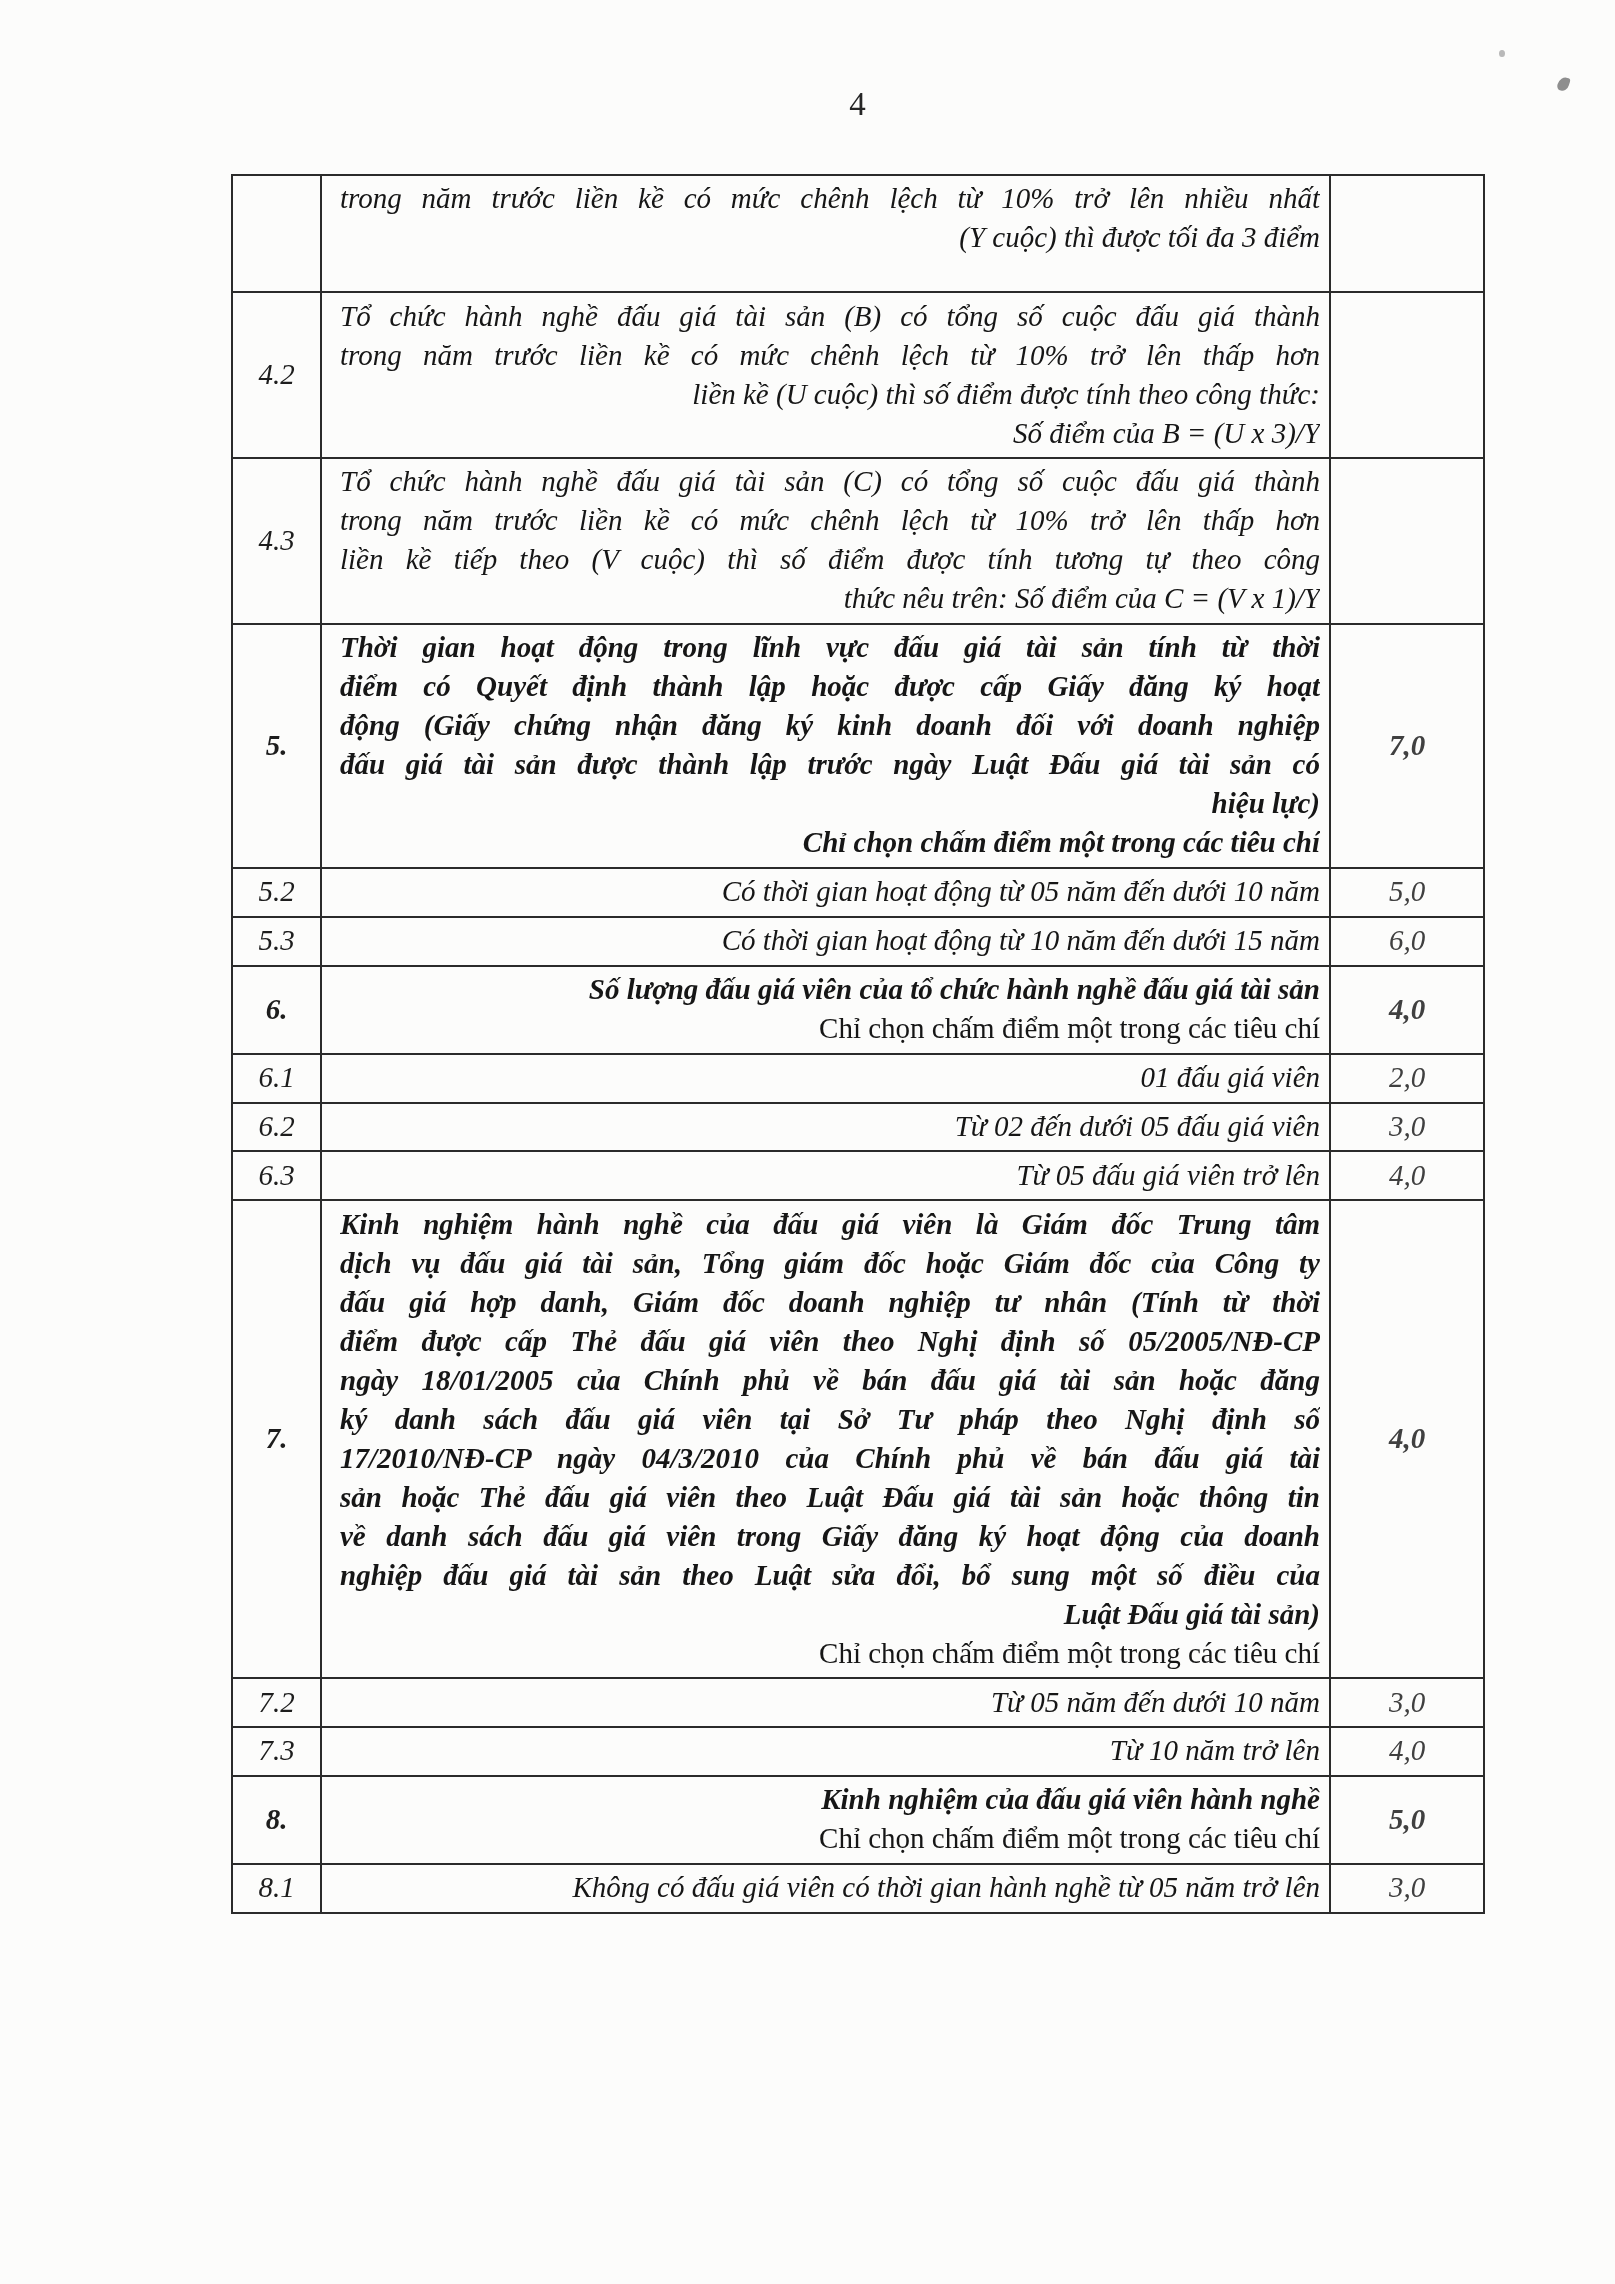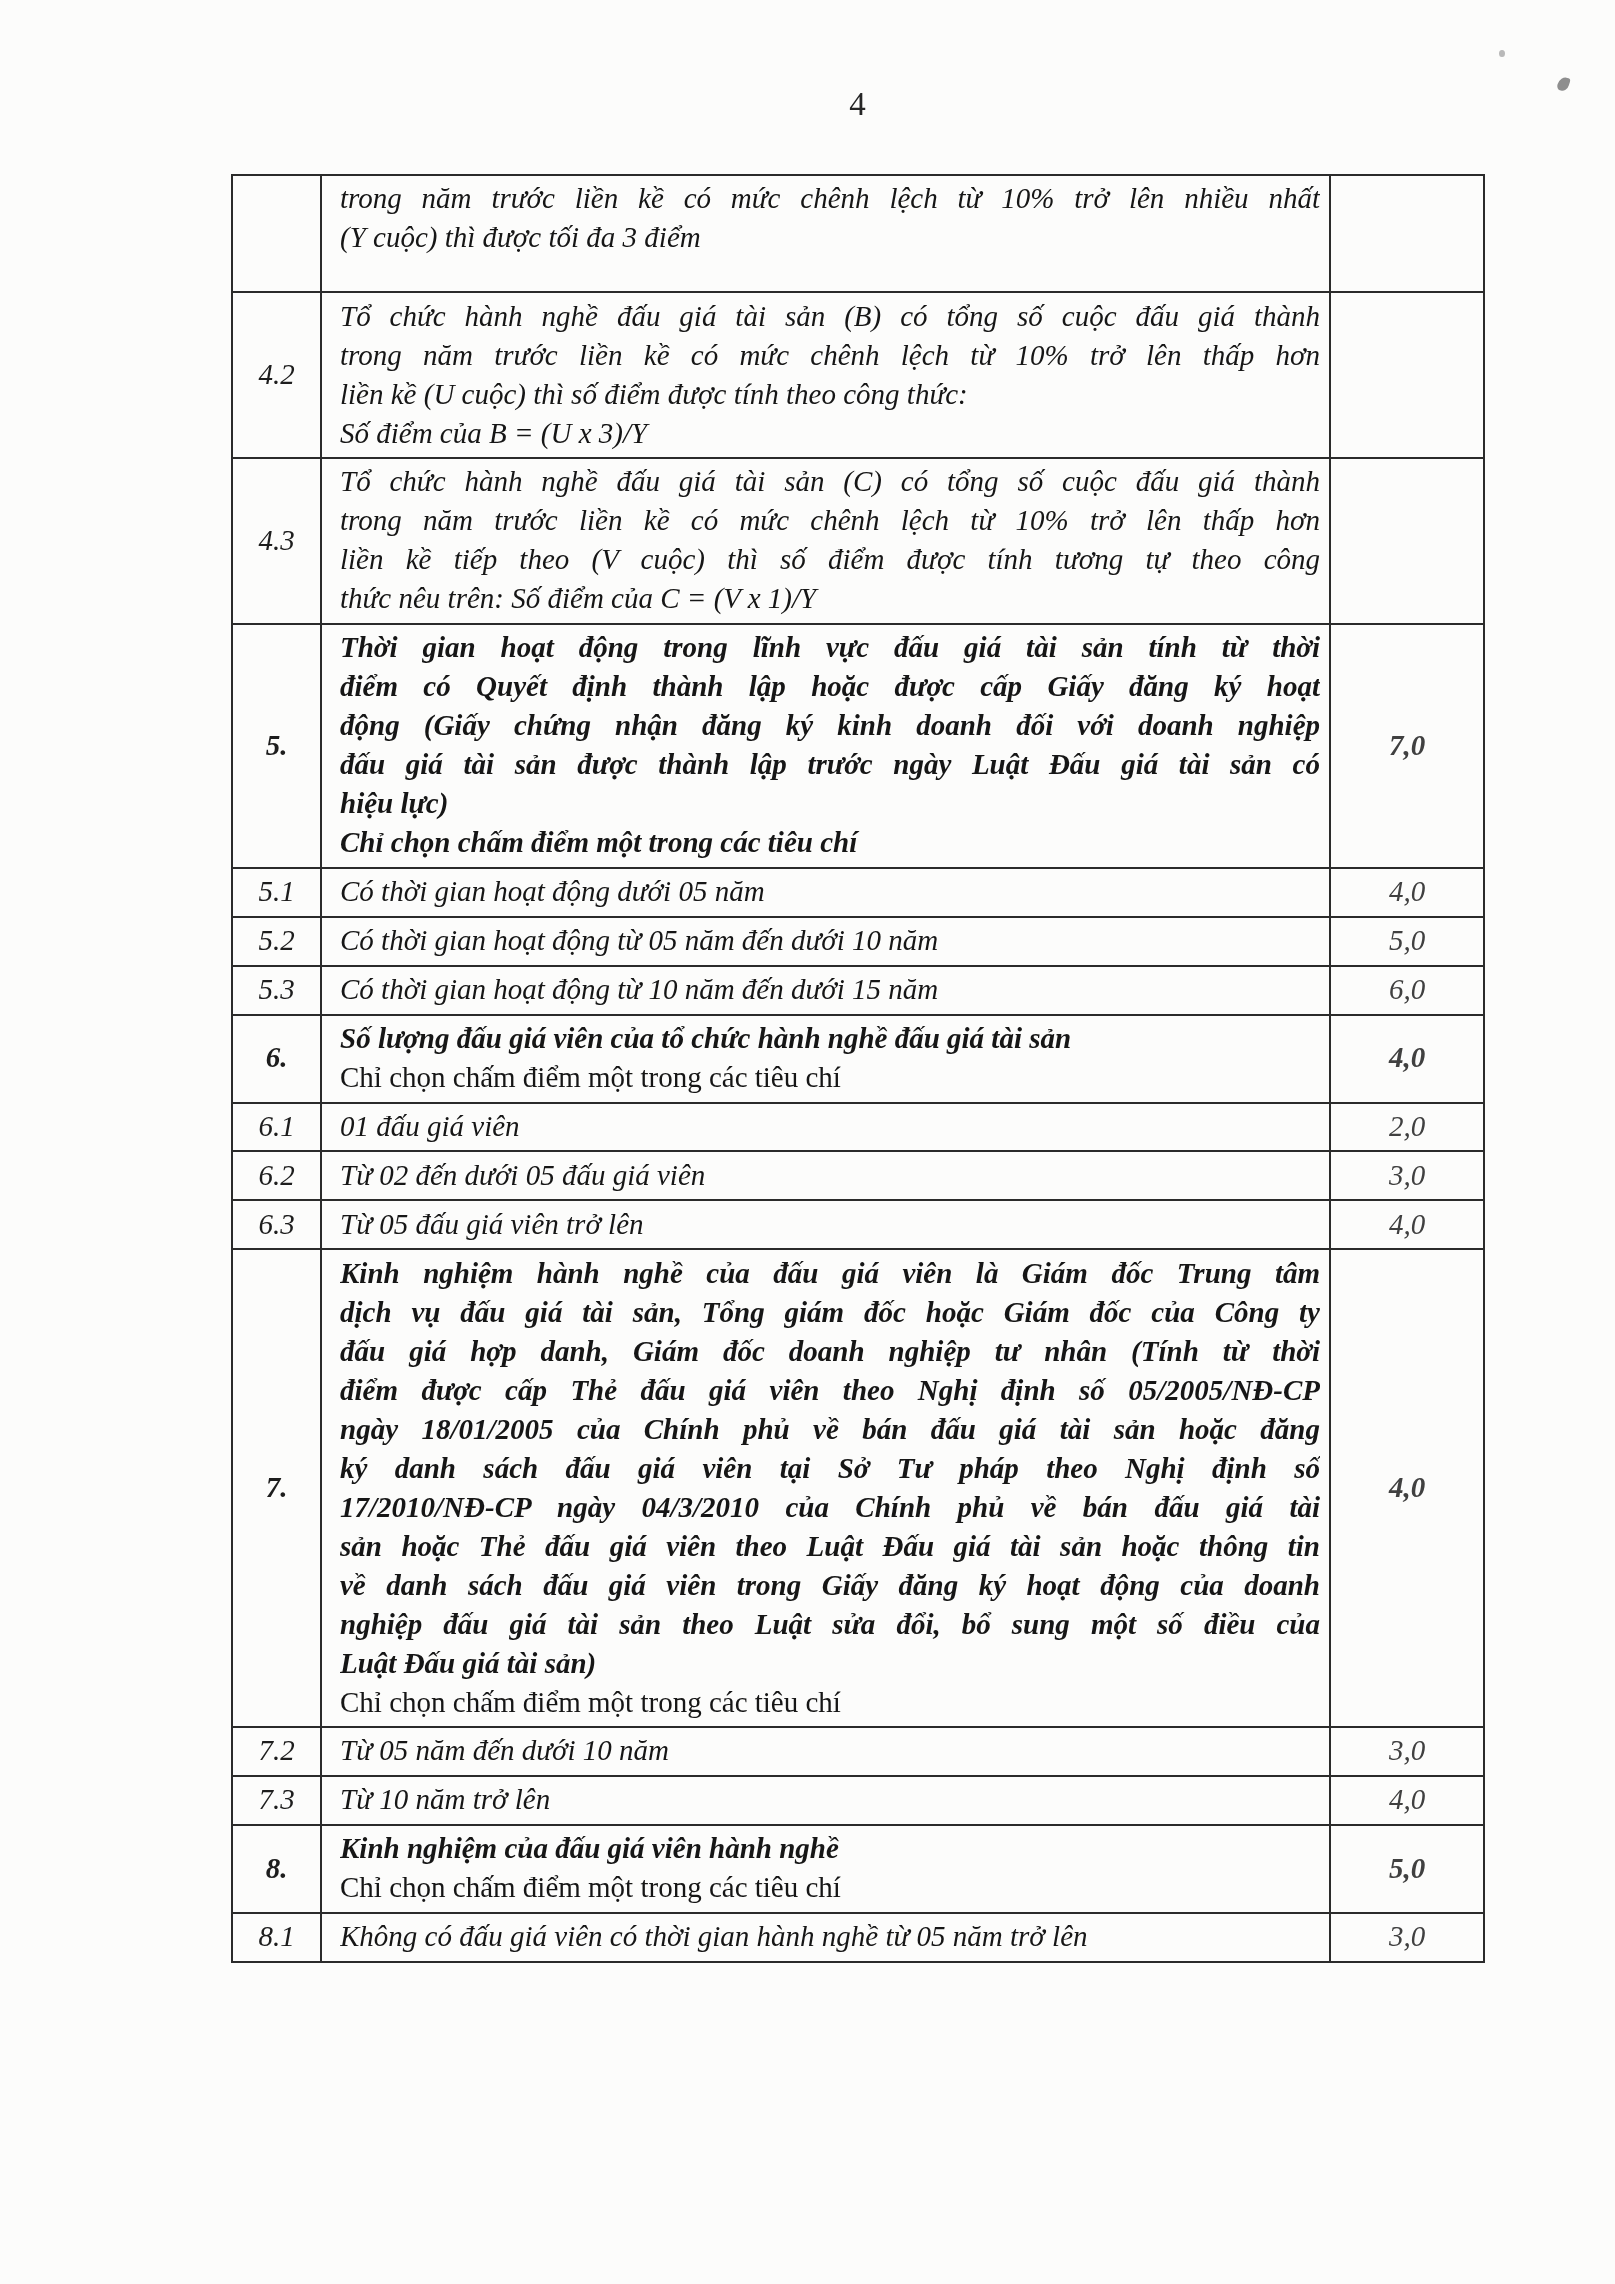--- a/index.html
+++ b/index.html
@@ -61,21 +61,21 @@
   }
   .c-score .b { font-weight: bold; }
   .ln {
     font-style: italic;
     font-size: 29px;
     line-height: 39px;
     color: #161616;
     overflow: hidden;
   }
   .ln.j { text-align: justify; text-align-last: justify; text-justify: inter-word; }
-  .ln.l { text-align: left; }
+  .ln.l { text-align: right; }
   .ln.b { font-weight: bold; }
   .ln.u { font-style: normal; font-weight: normal; }
   tr.r0 td { padding-bottom: 34px; }
   .speck {
     position: absolute;
     background: #9a9a9a;
   }
   .speck-1 {
     top: 50px; left: 1499px;
     width: 5.9px; height: 7.2px;
@@ -151,29 +151,20 @@
       <div class="ln j b">động (Giấy chứng nhận đăng ký kinh doanh đối với doanh nghiệp</div>
       <div class="ln j b">đấu giá tài sản được thành lập trước ngày Luật Đấu giá tài sản có</div>
       <div class="ln l b">hiệu lực)</div>
       <div class="ln l b">Chỉ chọn chấm điểm một trong các tiêu chí</div>
     </td>
     <td class="c-score">
           <div class="b">7,0</div>
         </td>
   </tr>
 
-  <tr>
-    <td class="c-num">5.1</td>
-    <td class="c-text">
-      <div class="ln l">Có thời gian hoạt động dưới 05 năm</div>
-    </td>
-    <td class="c-score">
-          <div>4,0</div>
-        </td>
-  </tr>
 
   <tr>
     <td class="c-num">5.2</td>
     <td class="c-text">
       <div class="ln l">Có thời gian hoạt động từ 05 năm đến dưới 10 năm</div>
     </td>
     <td class="c-score">
           <div>5,0</div>
         </td>
   </tr>

